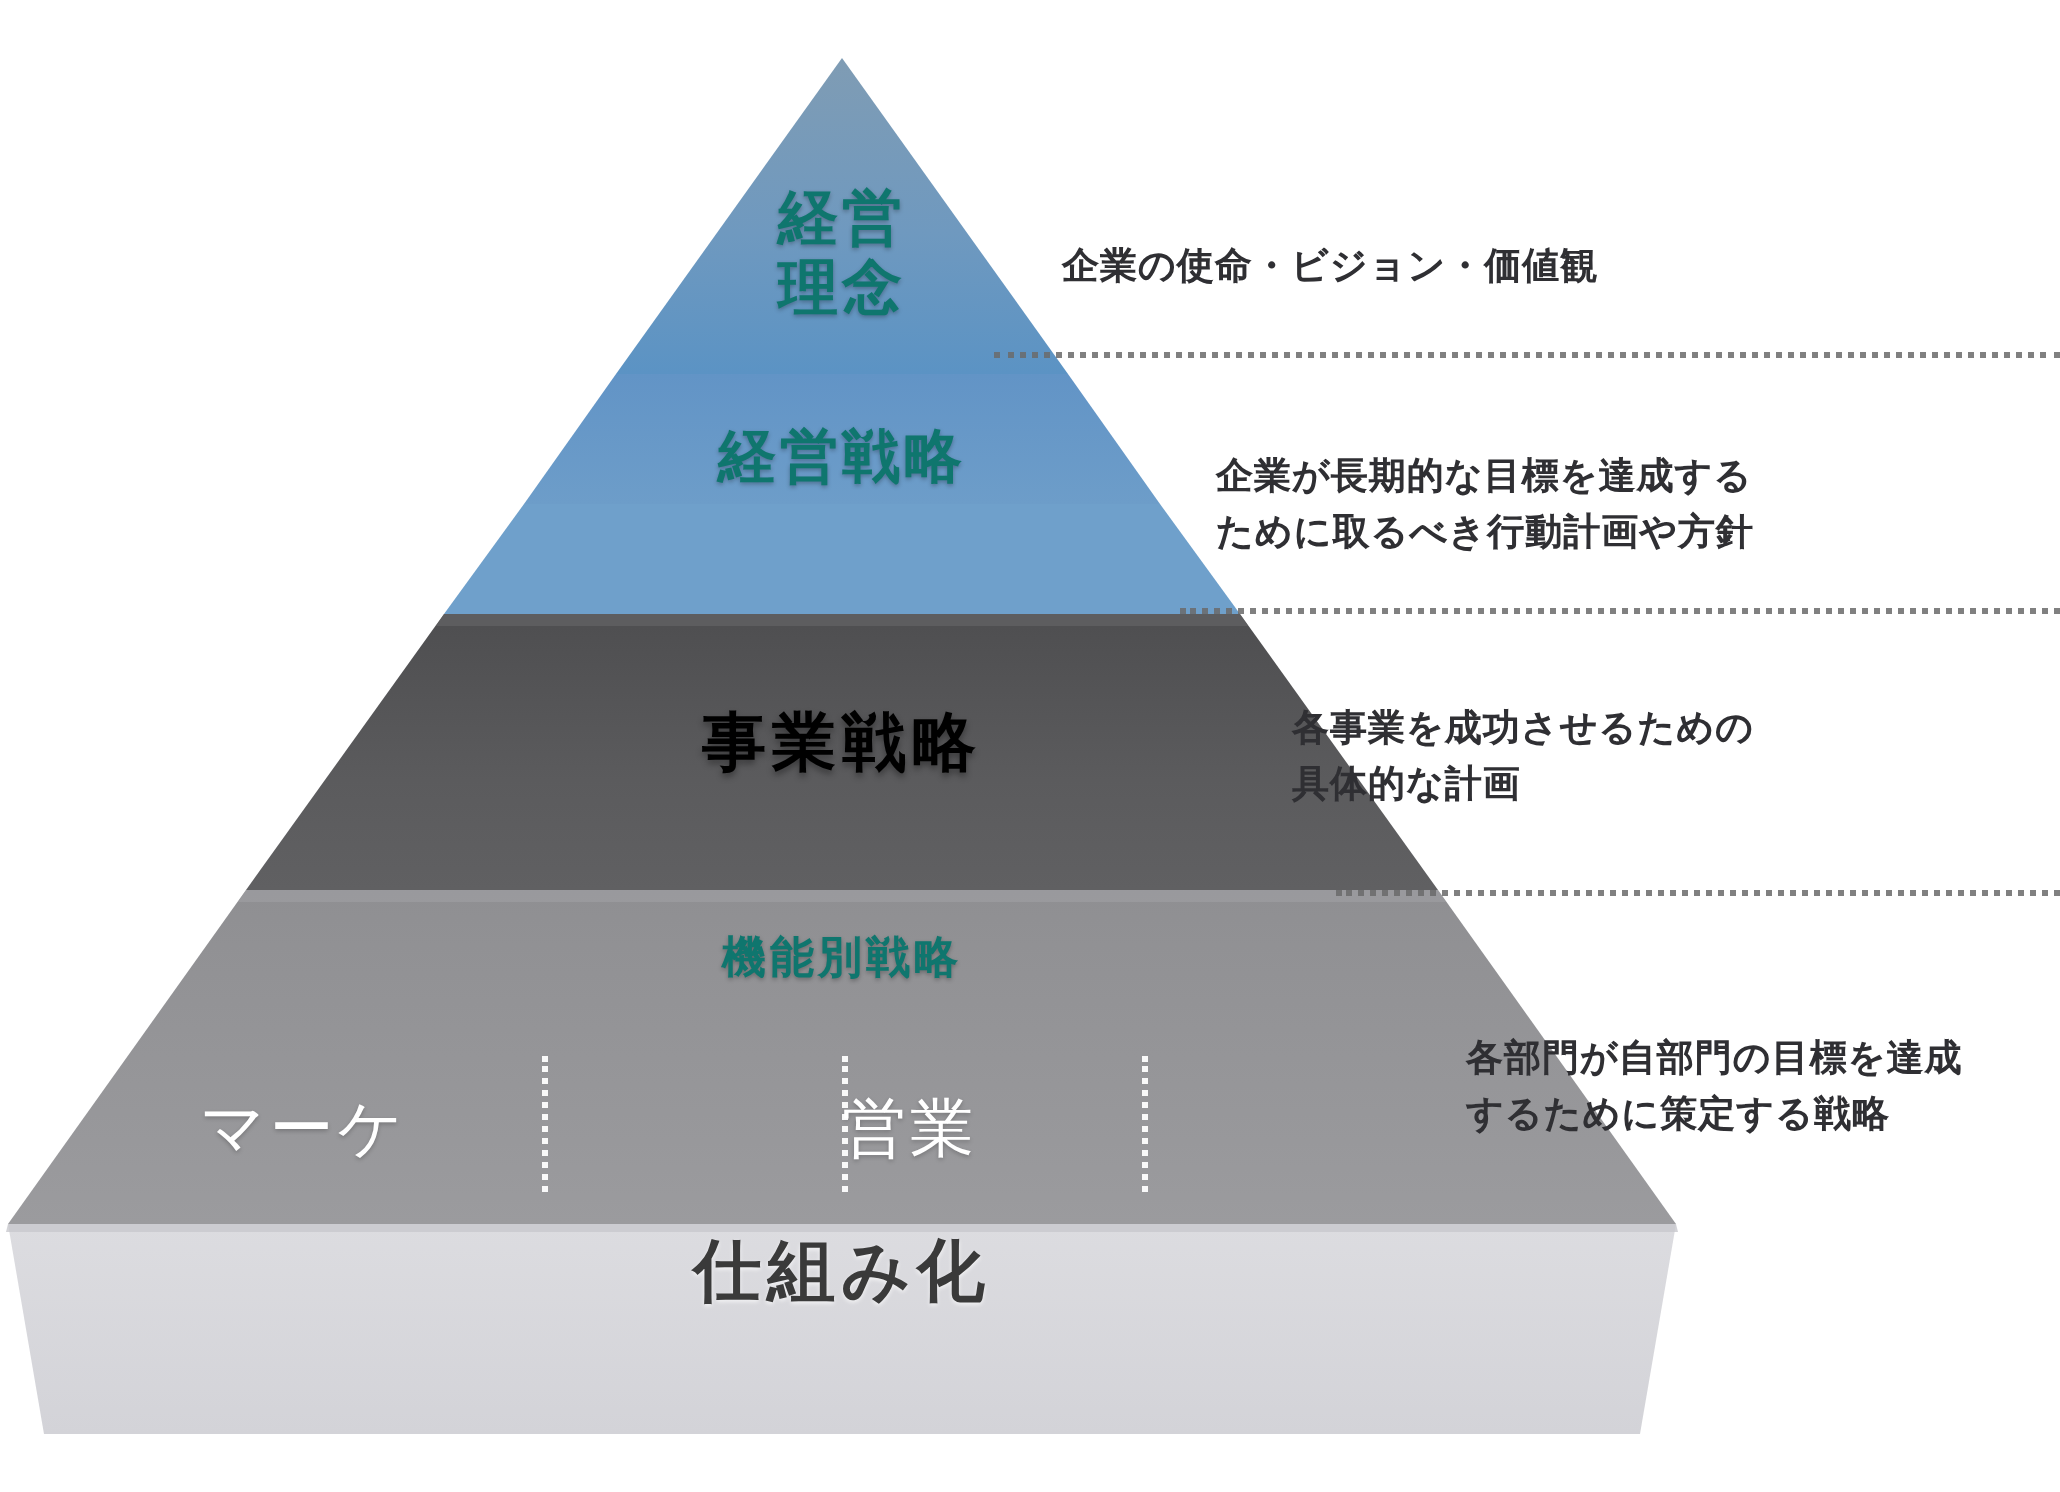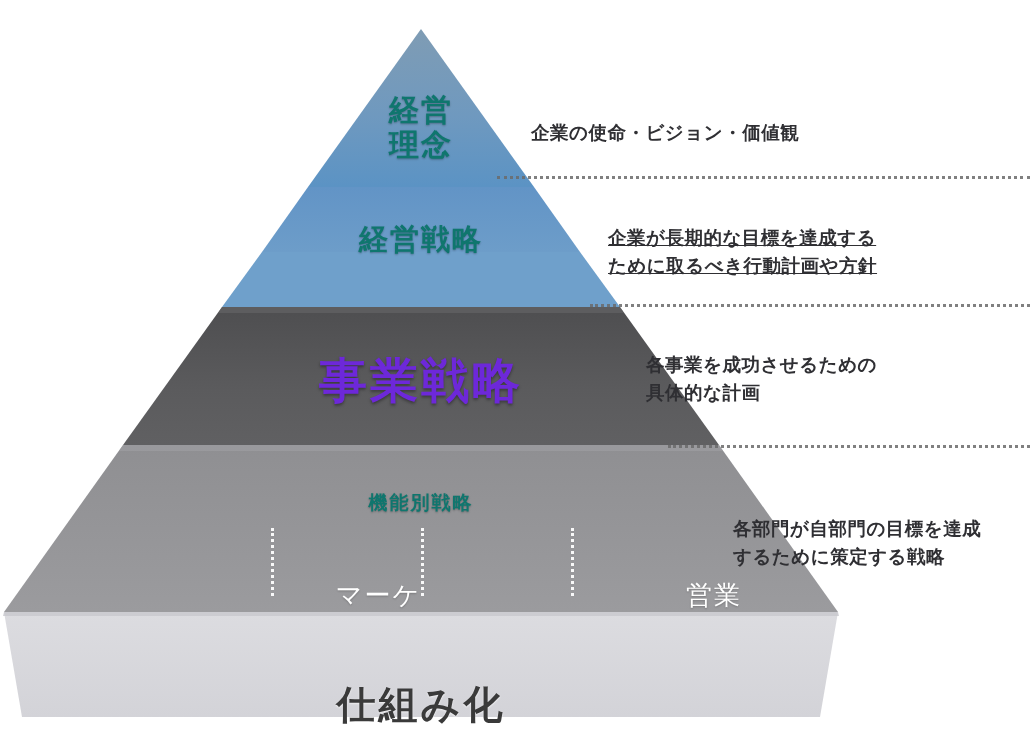--- a/index.html
+++ b/index.html
@@ -24,56 +24,55 @@
     line-height:1.18;
     white-space:pre-line;
     text-shadow:0 1px 2px rgba(0,0,0,0.28);
     pointer-events:none;
   }
   #t-philosophy{
     left:331px; top:92px; width:180px;
     font-size:30px; letter-spacing:2px;
   }
   #t-corporate{
-    left:296px; top:222px; width:250px;
+    left:296px; top:212px; width:250px;
     font-size:29px; letter-spacing:2px;
   }
   #t-business{
     left:256px; top:353px; width:330px;
-    font-size:48px; letter-spacing:3px;
-    color:#6d28d9;
+    font-size:32px; letter-spacing:3px;
+    color:#000000;
     text-shadow:0 2px 3px rgba(0,0,0,0.35);
   }
   #t-functional{
-    left:301px; top:492px; width:240px;
-    font-size:19px; letter-spacing:2px;
+    left:301px; top:466px; width:240px;
+    font-size:22px; letter-spacing:2px;
   }
   #t-system{
-    left:291px; top:682px; width:260px;
-    font-size:39px; letter-spacing:3px;
+    left:291px; top:616px; width:260px;
+    font-size:34px; letter-spacing:3px;
     color:#3a3a3a;
     text-shadow:0 1px 2px rgba(255,255,255,0.7);
   }
 
   
   #departments{
     position:absolute;
     left:100px; top:543px; width:642px;
     display:flex;
     pointer-events:none;
   }
   .dept{
     flex:1 1 0;
-    text-align:right;
+    text-align:left;
     color:#ffffff;
-    font-size:26px;
+    font-size:32px;
     letter-spacing:2px;
     font-weight:normal;
     text-shadow:0 1px 2px rgba(0,0,0,0.22);
-    margin-top:35px;
   }
   .vdiv{
     position:absolute;
     top:528px;
     width:0;
     height:68px;
     border-left:3px dotted #ffffff;
     opacity:.95;
   }
 
@@ -87,21 +86,21 @@
   .note{
     position:absolute;
     color:#2f2f33;
     font-size:18.5px;
     font-weight:bold;
     line-height:1.5;
     white-space:pre-line;
     letter-spacing:.5px;
   }
   #note-1{left:531px; top:119px;}
-  #note-2{left:608px; top:224px;text-decoration:underline;}
+  #note-2{left:608px; top:224px;}
   #note-3{left:646px; top:352px;font-family:Liberation Serif, serif;}
   #note-4{left:733px; top:515px;}
 </style>
 </head>
 <body>
 
 <div id="stage">
 
   <svg id="pyramid-svg" viewBox="0 0 1030 746">
     <defs>

